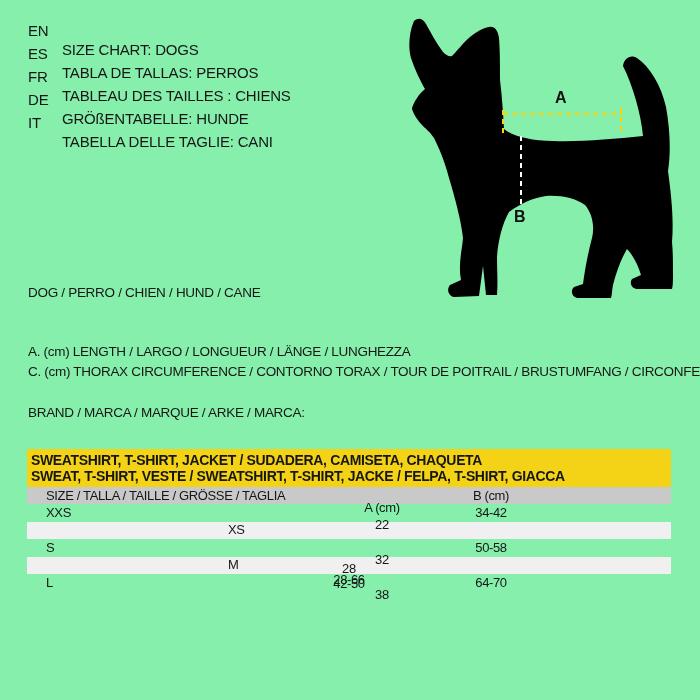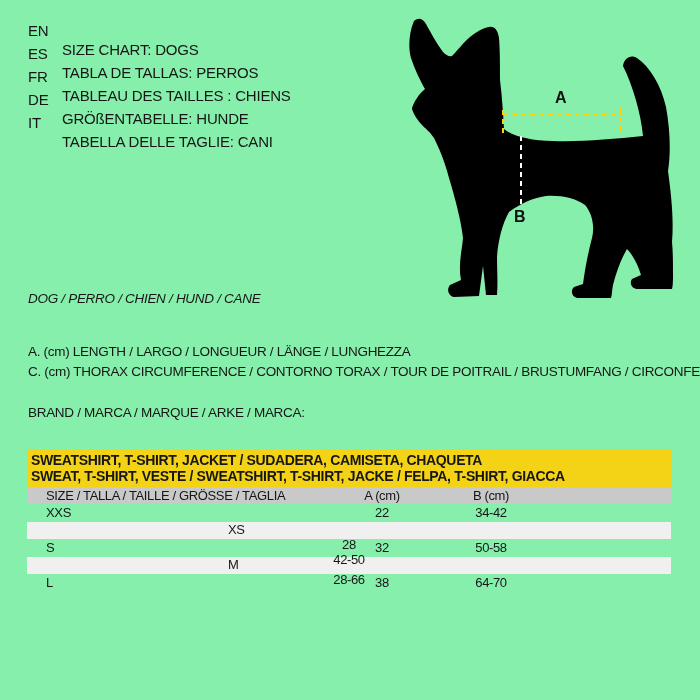--- a/index.html
+++ b/index.html
@@ -22,21 +22,21 @@
   
   .text-line{position:absolute;left:28px;font-size:13.5px;font-weight:500;letter-spacing:-0.3px;white-space:nowrap;}
   
   #size-table{position:absolute;left:27px;top:449px;width:644px;font-size:13px;letter-spacing:-0.35px;}
   #banner{background:var(--banner);padding:3px 0 3px 4px;}
   #banner div{font-weight:700;font-size:14px;line-height:16px;white-space:nowrap;}
   .trow{display:flex;align-items:center;height:17.5px;}
   .trow.head{background:var(--hdr);height:17px;font-weight:500;}
   .trow.alt{background:var(--alt);flex-direction:column;}
   .c1{width:261px;padding-left:19px;text-align:left;white-space:nowrap;}
-  .c2{width:150px;text-align:center;}
+  .c2{width:150px;text-align:center;margin-top:24px;}
   .c3{width:68px;text-align:center;}
   .c4{flex:1;}
 </style>
 </head>
 <body>
 
 <div id="page" style="--mk:#FFD203;--banner:#F4D316;--hdr:#C9C9C9;--alt:#F0F0F0;">
 
   <div>
     <div class="lang-row" style="top:22px;">
@@ -116,21 +116,21 @@
   </div>
 
   <span class="marker-label" style="left:555px;top:89px;">A</span>
   <div class="dash-h" style="left:503px;top:113px;width:119px;"></div>
   <div class="dash-v" style="left:502px;top:110px;height:24px;"></div>
   <div class="dash-v" style="left:620px;top:108px;height:26px;"></div>
 
   <div class="dash-v white" style="left:520px;top:136px;height:68px;"></div>
   <span class="marker-label" style="left:514px;top:208px;">B</span>
 
-  <div class="text-line" style="top:291px;font-style:italic;">DOG / PERRO / CHIEN / HUND / CANE</div>
+  <div class="text-line" style="top:285px;">DOG / PERRO / CHIEN / HUND / CANE</div>
   <div class="text-line" style="top:344px;">A. (cm) LENGTH / LARGO / LONGUEUR / LÄNGE / LUNGHEZZA</div>
   <div class="text-line" style="top:364px;">C. (cm) THORAX CIRCUMFERENCE / CONTORNO TORAX / TOUR DE POITRAIL / BRUSTUMFANG / CIRCONFERENZA TORACE</div>
   <div class="text-line" style="top:405px;">BRAND / MARCA / MARQUE / ARKE / MARCA:</div>
 
   <div id="size-table">
     <div id="banner">
       <div>SWEATSHIRT, T-SHIRT, JACKET / SUDADERA, CAMISETA, CHAQUETA</div>
       <div>SWEAT, T-SHIRT, VESTE / SWEATSHIRT, T-SHIRT, JACKE / FELPA, T-SHIRT, GIACCA</div>
     </div>
     <div class="trow head">

